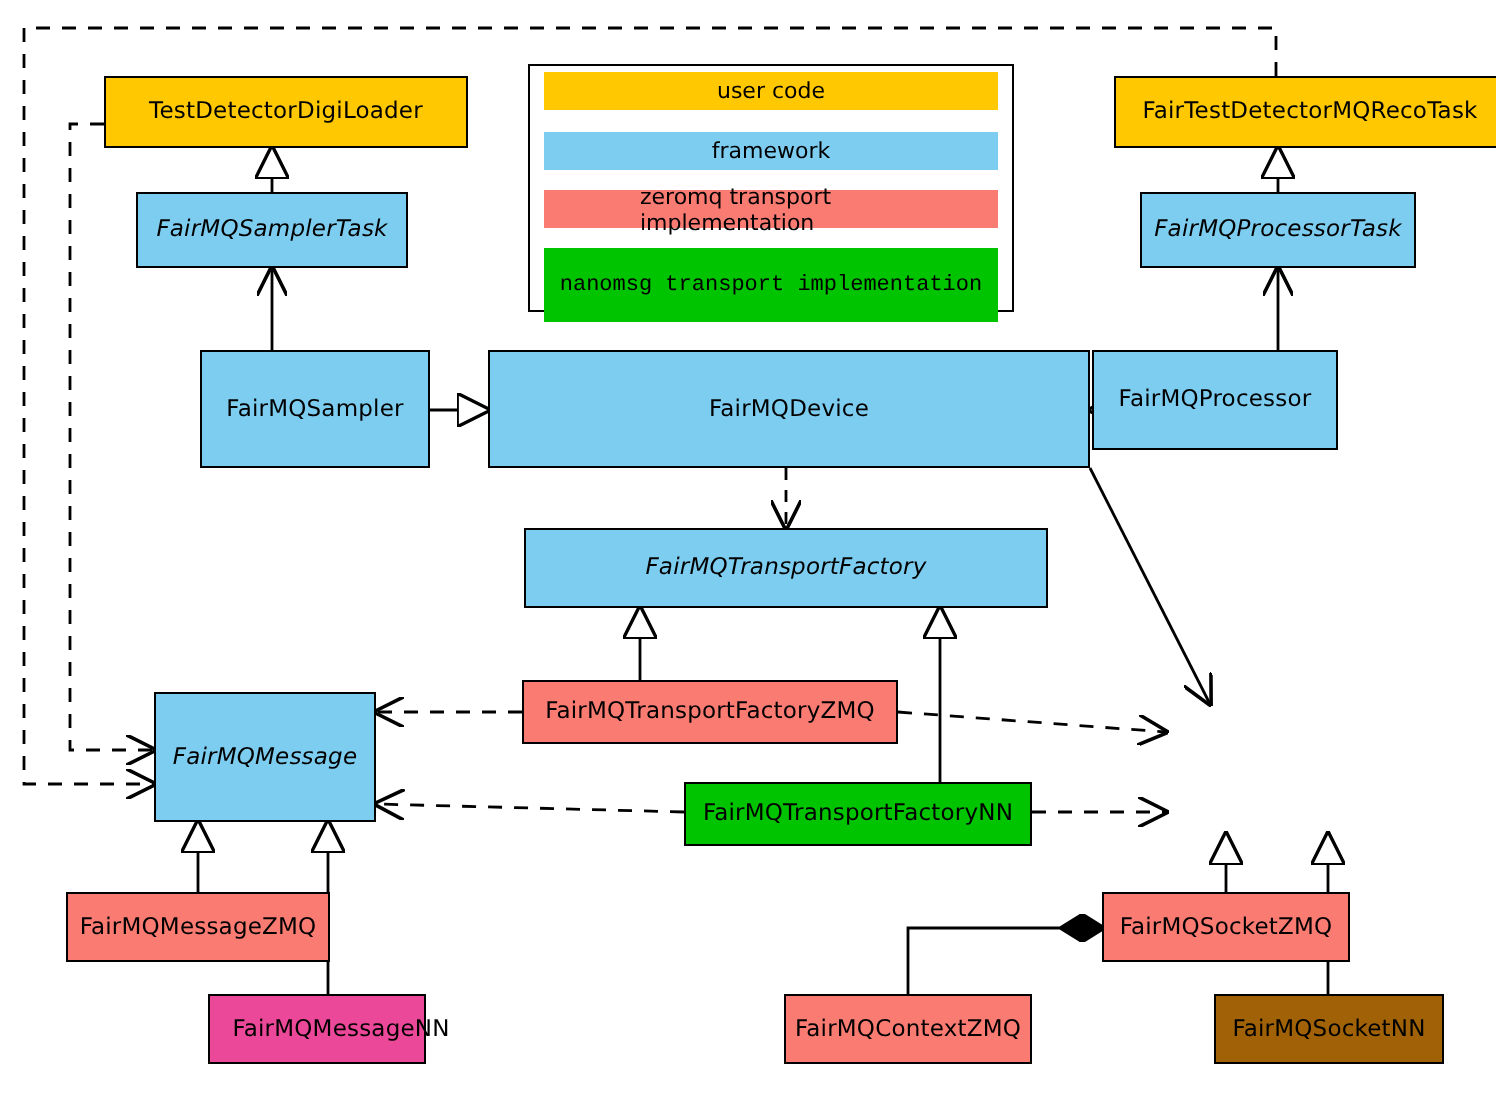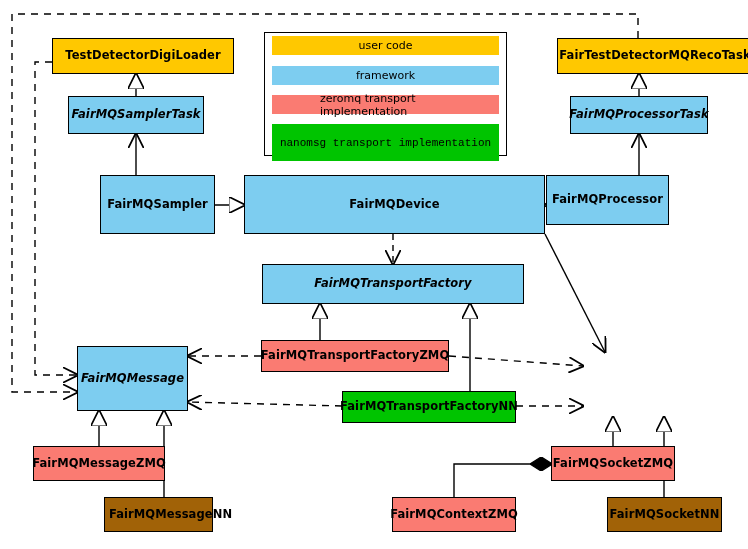--- a/index.html
+++ b/index.html
@@ -2,21 +2,21 @@
 <html><head>
 <meta charset="utf-8">
 <style>
   html,body{margin:0;padding:0;background:#ffffff;}
   body{width:748px;height:549px;overflow:hidden;
        font-family:"DejaVu Sans","Liberation Sans",sans-serif;}
   #diagram{position:relative;width:748px;height:549px;background:#fff;}
   svg{position:absolute;top:0;left:0;width:748px;height:549px;}
   .node{position:absolute;box-sizing:border-box;border:1.6px solid #000;
         display:flex;align-items:center;justify-content:center;
-        font-size:11.5px;font-weight:bold;color:#000;letter-spacing:.1px;line-height:1.15;}
+        font-size:11.5px;font-weight:normal;color:#000;letter-spacing:.1px;line-height:1.15;}
   .node.italic{font-style:italic;}
   .legend-box{position:absolute;box-sizing:border-box;border:1.6px solid #000;background:#fff;}
   .legend-item{position:absolute;box-sizing:border-box;display:flex;align-items:center;
         justify-content:center;font-size:11px;font-weight:normal;color:#000;}
 </style>
 </head>
 <body>
 
 <div id="diagram">
 
@@ -104,21 +104,21 @@
 
   <div class="node" style="left:261px;top:340px;width:188px;height:32px;background:#fa7b72;">FairMQTransportFactoryZMQ</div>
 
   <div class="node" style="left:342px;top:391px;width:174px;height:32px;background:#00c400;">FairMQTransportFactoryNN</div>
 
   <div class="node italic" style="left:77px;top:346px;width:111px;height:65px;background:#7dcdf0;">FairMQMessage</div>
 
 
   <div class="node" style="left:33px;top:446px;width:132px;height:35px;background:#fa7b72;">FairMQMessageZMQ</div>
 
-  <div class="node" style="left:104px;top:497px;width:109px;height:35px;background:#a16207;padding-left:24px;">FairMQMessageNN</div>
+  <div class="node" style="left:104px;top:497px;width:109px;height:35px;background:#ec4899;padding-left:24px;">FairMQMessageNN</div>
 
   <div class="node" style="left:392px;top:497px;width:124px;height:35px;background:#fa7b72;">FairMQContextZMQ</div>
 
   <div class="node" style="left:551px;top:446px;width:124px;height:35px;background:#fa7b72;">FairMQSocketZMQ</div>
 
   <div class="node" style="left:607px;top:497px;width:115px;height:35px;background:#a16207;">FairMQSocketNN</div>
 
 </div>
 
 </body></html>

